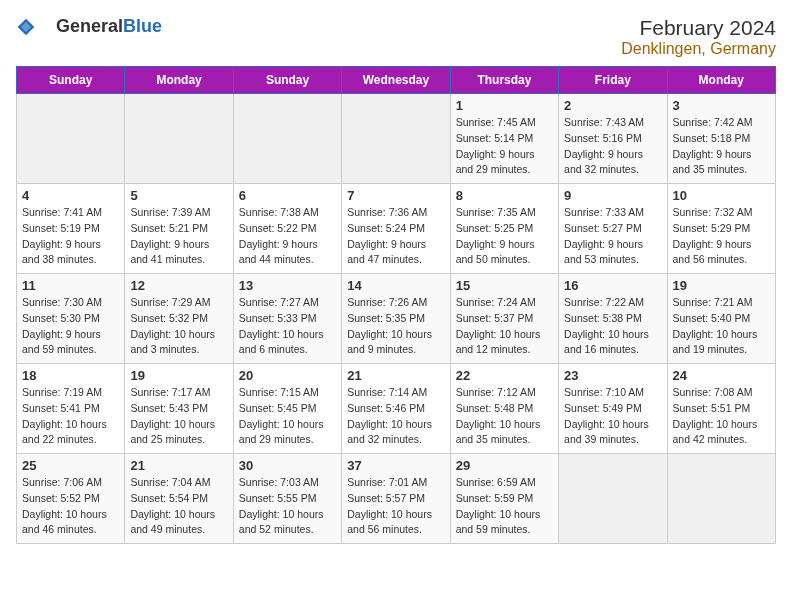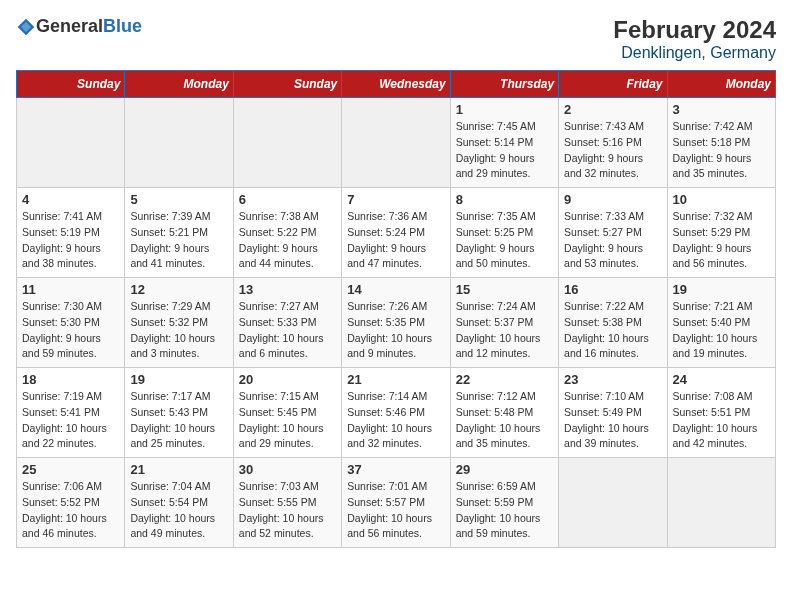--- a/index.html
+++ b/index.html
@@ -12,62 +12,61 @@
     }
     .header {
       display: flex;
       justify-content: space-between;
       align-items: flex-start;
       margin-bottom: 8px;
     }
     .logo {
       display: flex;
       align-items: center;
-      gap: 0;
+      gap: 20px;
     }
     .logo-text-general {
       font-size: 18px;
       font-weight: bold;
       color: #333;
     }
     .logo-text-blue {
       font-size: 18px;
       font-weight: bold;
       color: #2a6db5;
     }
     .logo-icon {
       width: 20px;
       height: 20px;
     }
     .title-block {
       text-align: right;
     }
     .month-title {
-      font-size: 24px;
-      font-weight: bold;
+      font-size: 21px;
+      font-weight: normal;
       color: #333;
     }
     .location {
       font-size: 16px;
-      color: #0c4a6e;
+      color: #a16207;
     }
     table {
       width: 100%;
       border-collapse: collapse;
       table-layout: fixed;
     }
     thead tr th {
-      background-color: #b91c1c;
+      background-color: #a21caf;
       color: #fff;
       font-size: 12px;
       font-weight: bold;
       padding: 6px 4px;
-      text-align: right;
+      text-align: center;
       border: 1px solid #2a6db5;
-      font-style: italic;
     }
     tbody tr td {
       border: 1px solid #ccc;
       vertical-align: top;
       padding: 4px 5px;
       height: 90px;
       font-size: 10.5px;
       color: #333;
       background: #fff;
     }

